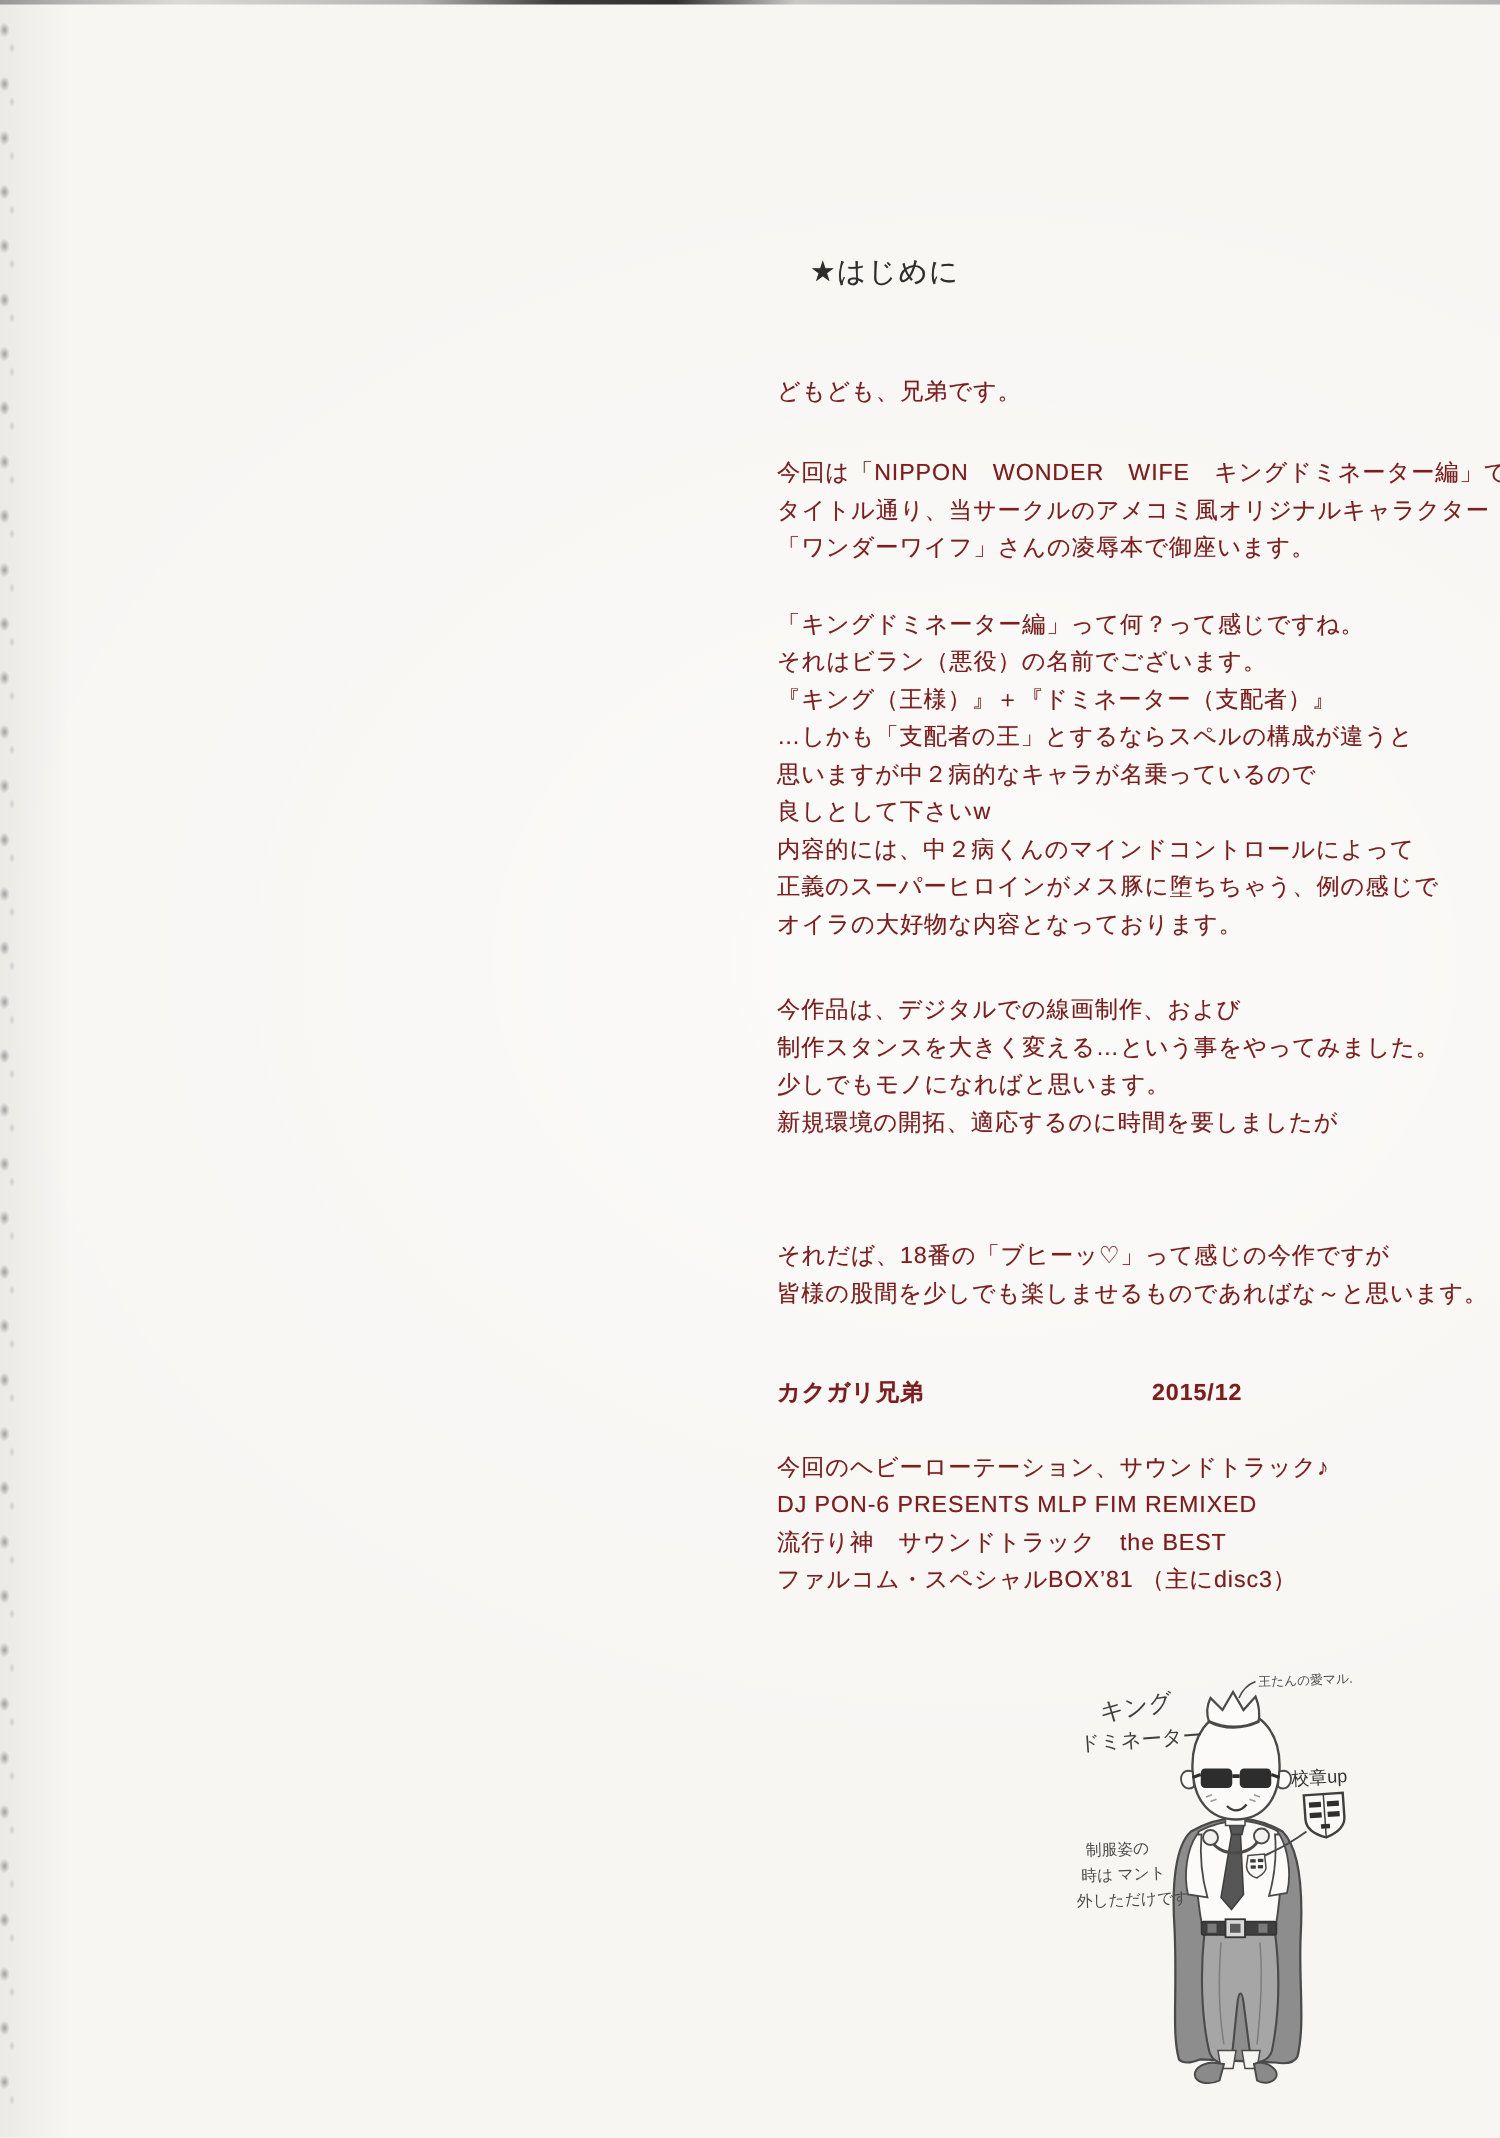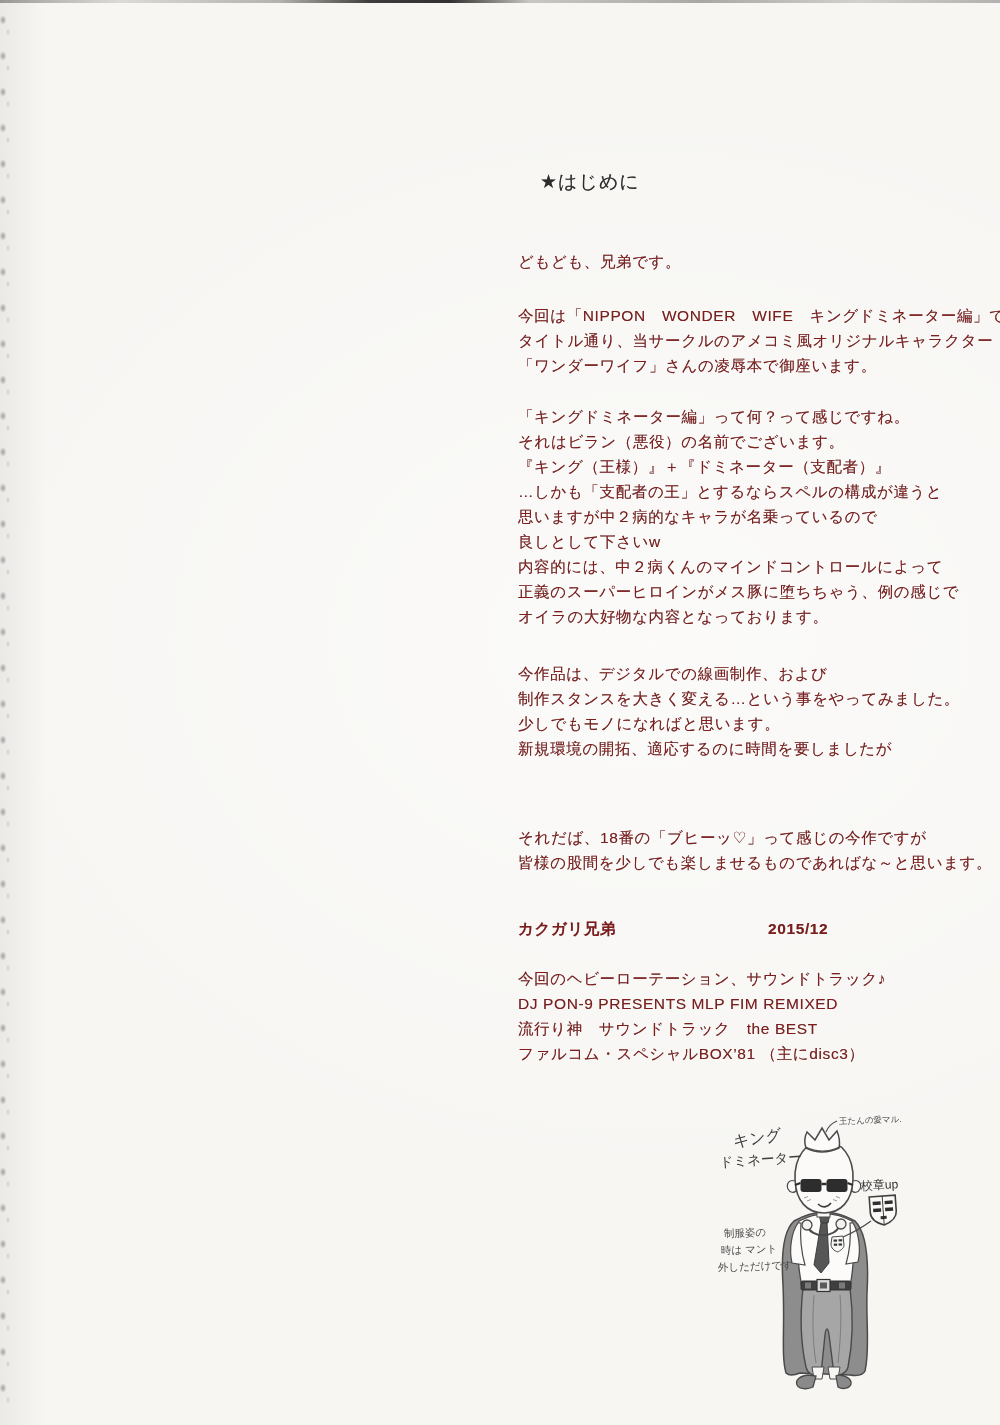--- a/index.html
+++ b/index.html
@@ -90,21 +90,21 @@
   <div>皆様の股間を少しでも楽しませるものであればな～と思います。</div>
 </div>
 
 <div class="txt" id="credit">
   <span>カクガリ兄弟</span>
   <span class="date">2015/12</span>
 </div>
 
 <div class="txt" id="stk">
   <div>今回のヘビーローテーション、サウンドトラック♪</div>
-  <div>DJ PON-9 PRESENTS MLP FIM REMIXED</div>
+  <div>DJ PON-6 PRESENTS MLP FIM REMIXED</div>
   <div>流行り神　サウンドトラック　the BEST</div>
   <div>ファルコム・スペシャルBOX’81 （主にdisc3）</div>
 </div>
 
 <svg class="sketch" viewBox="0 0 310 322" xmlns="http://www.w3.org/2000/svg">
 
   <path d="M104,126 C94,135 91,160 93,190 C95,235 91,260 96,278 Q100,282 110,278 L160,280 Q172,282 175,276 C180,255 176,228 177,198 C179,163 176,137 165,126 C144,114 123,115 104,126 Z" fill="#8d8d8d" stroke="#4a4a4a" stroke-width="1.5"></path>
 
   <path d="M113,193 L160,193 C164,225 162,252 158,272 C156,279 149,281 144,279 L139,240 C138,232 136,232 135,240 L131,279 C125,282 118,280 116,272 C111,250 110,220 113,193 Z" fill="#a6a6a6" stroke="#4a4a4a" stroke-width="1.4"></path>
   <path d="M124,200 C122,225 123,250 126,268 M150,200 C152,225 150,250 148,268" fill="none" stroke="#7d7d7d" stroke-width="1"></path>

